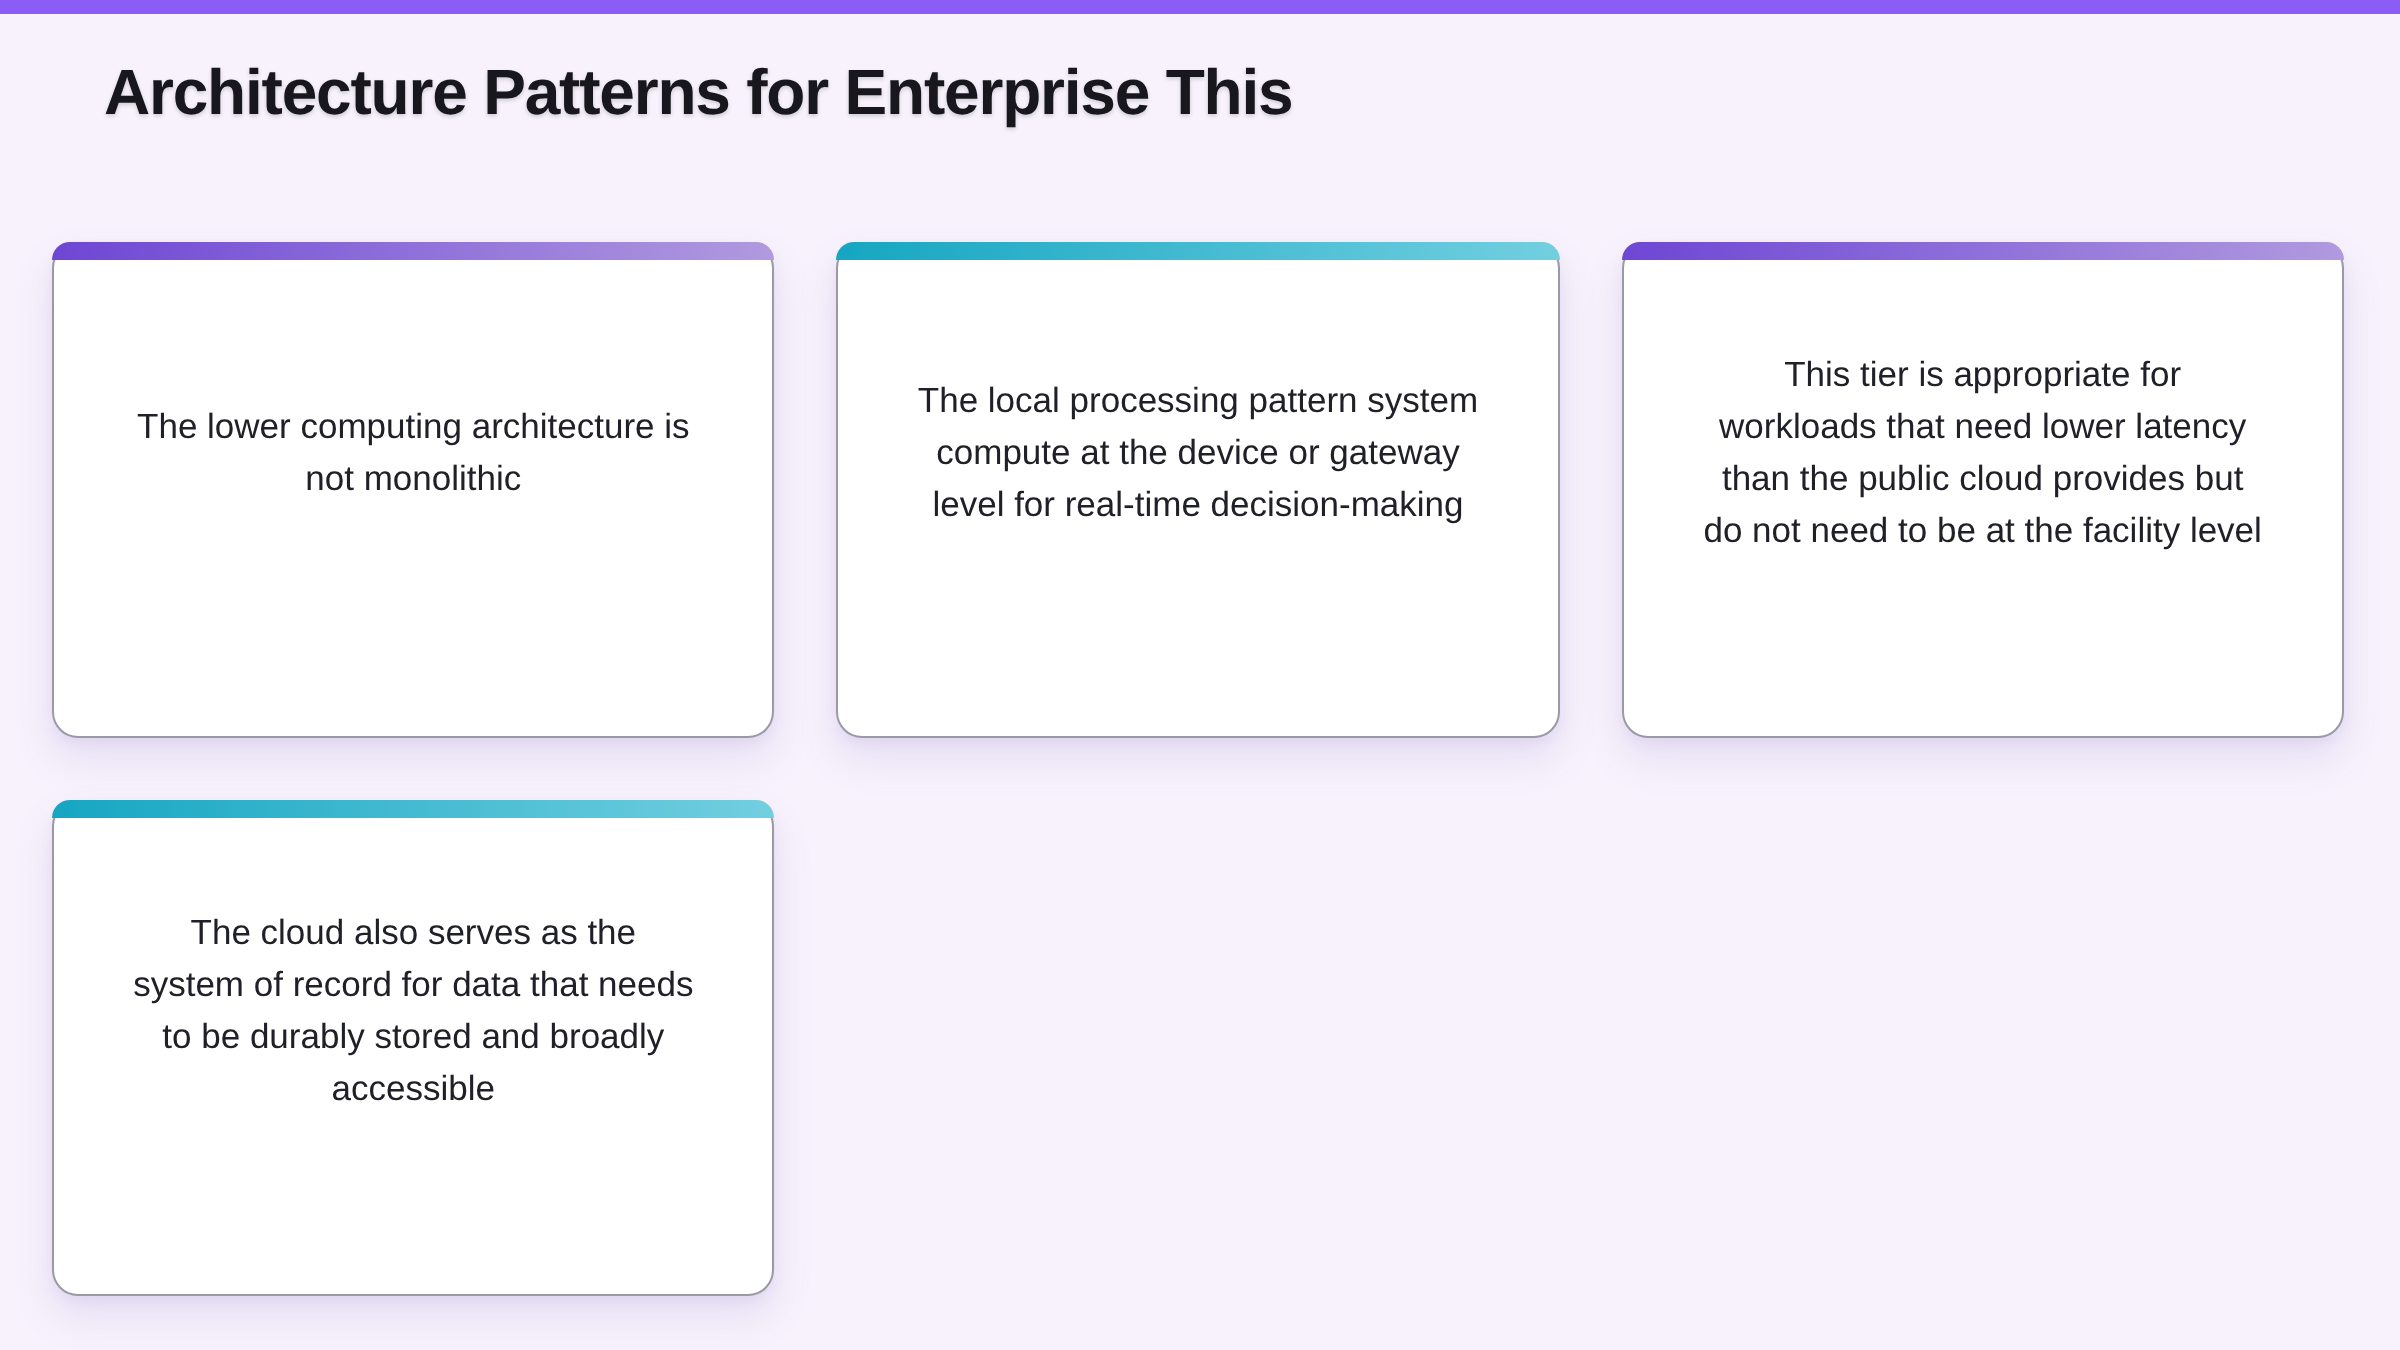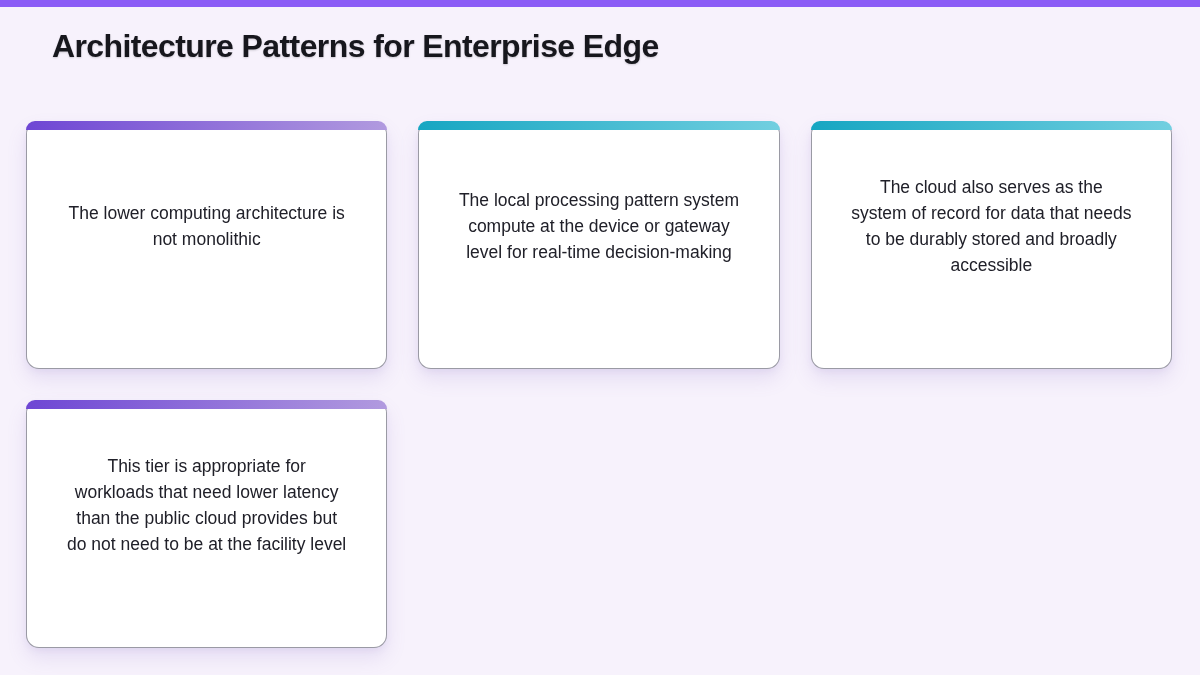--- a/index.html
+++ b/index.html
@@ -68,37 +68,37 @@
     font-size: 17.5px;
     line-height: 26px;
     color: #202029;
   }
 </style>
 </head>
 <body style="background: rgb(247, 242, 252);">
 
 <div class="top-bar" style="background: rgb(139, 92, 246);"></div>
 
-<h1 class="page-title">Architecture Patterns for Enterprise Edge</h1>
+<h1 class="page-title">Architecture Patterns for Enterprise This</h1>
 
 <div class="card-grid">
 
   <div class="card">
     <div class="card-accent" style="background: linear-gradient(90deg, rgb(110, 70, 212), rgb(177, 154, 223));"></div>
     <div class="card-text">The lower computing architecture is not monolithic</div>
   </div>
 
   <div class="card">
     <div class="card-accent" style="background: linear-gradient(90deg, rgb(22, 166, 194), rgb(114, 207, 224));"></div>
     <div class="card-text">The local processing pattern system compute at the device or gateway level for real-time decision-making</div>
   </div>
 
   <div class="card">
-    <div class="card-accent" style="background: linear-gradient(90deg, rgb(22, 166, 194), rgb(114, 207, 224));"></div>
-    <div class="card-text">The cloud also serves as the system of record for data that needs to be durably stored and broadly accessible</div>
+    <div class="card-accent" style="background: linear-gradient(90deg, rgb(110, 70, 212), rgb(177, 154, 223));"></div>
+    <div class="card-text">This tier is appropriate for workloads that need lower latency than the public cloud provides but do not need to be at the facility level</div>
   </div>
 
   <div class="card">
-    <div class="card-accent" style="background: linear-gradient(90deg, rgb(110, 70, 212), rgb(177, 154, 223));"></div>
-    <div class="card-text">This tier is appropriate for workloads that need lower latency than the public cloud provides but do not need to be at the facility level</div>
+    <div class="card-accent" style="background: linear-gradient(90deg, rgb(22, 166, 194), rgb(114, 207, 224));"></div>
+    <div class="card-text">The cloud also serves as the system of record for data that needs to be durably stored and broadly accessible</div>
   </div>
 
 </div>
 
 </body></html>

